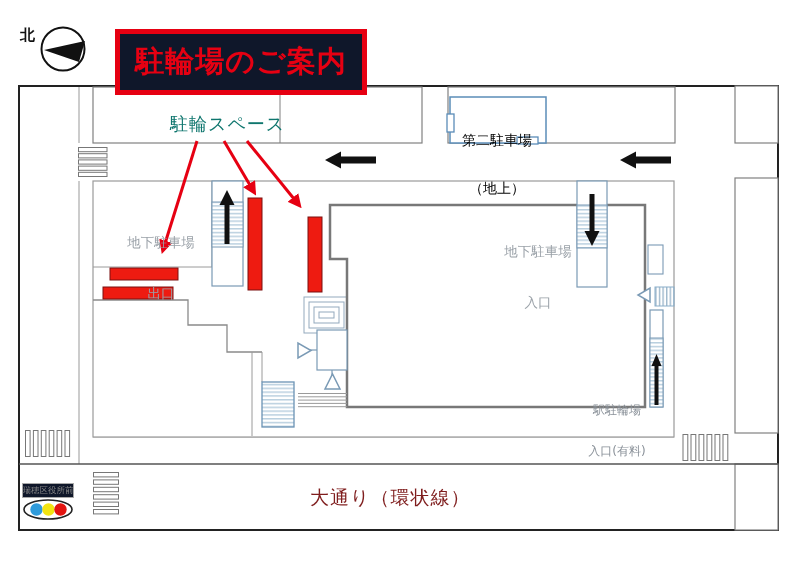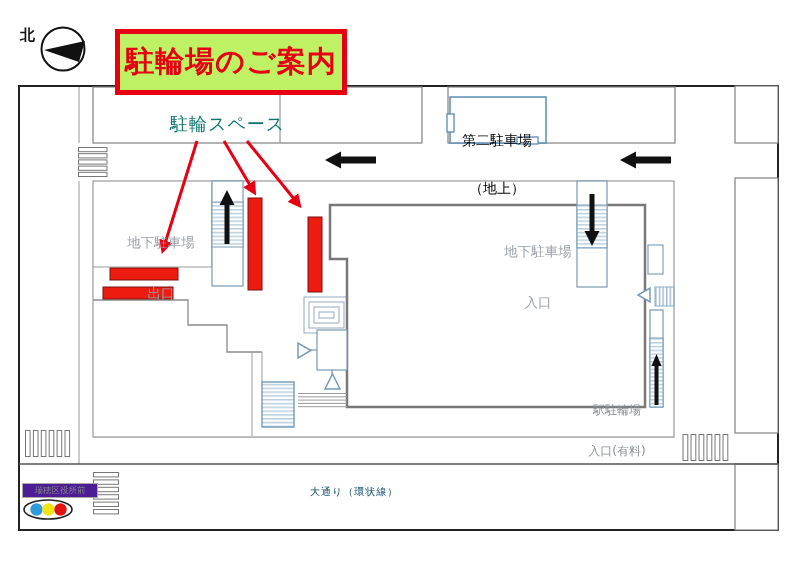--- a/index.html
+++ b/index.html
@@ -1,33 +1,33 @@
 <!DOCTYPE html>
 <html><head>
 <meta charset="utf-8">
 <style>
   html,body{margin:0;padding:0;background:#ffffff;}
   .stage{position:relative;width:800px;height:563px;background:#fff;overflow:hidden;
          font-family:"DejaVu Sans","Liberation Sans",sans-serif;}
   .stage svg{position:absolute;left:0;top:0;}
   .lbl{position:absolute;white-space:pre;}
   .north{left:20px;top:26px;font-size:15px;font-weight:bold;color:#111;}
-  .titlebox{left:115px;top:29px;width:232px;height:66px;border:5px solid #e60012;background:#bef264;
+  .titlebox{left:115px;top:29px;width:252px;height:66px;border:5px solid #e60012;background:#0f172a;
             box-sizing:border-box;display:flex;align-items:center;justify-content:center;
             font-size:29px;font-weight:bold;color:#e60012;letter-spacing:1px;}
   .caption{left:545px;top:55px;width:233px;text-align:right;font-size:18px;color:#333;letter-spacing:2px;}
   .bikespace{left:170px;top:112px;font-size:18px;font-weight:normal;color:#0f766e;letter-spacing:1px;}
   .twoline{text-align:center;}
   .secondpark{left:448px;top:100px;width:98px;font-size:14px;color:#000000;line-height:16px;}
   .ugexit{left:111px;top:200px;width:100px;font-size:13.5px;color:#9aa1a8;line-height:17px;}
   .ugent{left:488px;top:209px;width:100px;font-size:13.5px;color:#9aa1a8;line-height:17px;}
   .office{left:388px;top:294px;width:200px;font-size:19.5px;font-weight:bold;color:#111;line-height:21px;}
   .stationbike{left:567px;top:377px;width:100px;font-size:12px;color:#8a9199;line-height:13.5px;}
-  .mainstreet{left:310px;top:485px;font-size:10px;color:#0c4a6e;letter-spacing:1px;}
-  .signal{left:22px;top:483px;width:76px;height:15px;border:1px solid #aaa;background:#4c1d95;
+  .mainstreet{left:310px;top:485px;font-size:19px;color:#7f1d1d;letter-spacing:1px;}
+  .signal{left:22px;top:483px;width:52px;height:15px;border:1px solid #aaa;background:#0f172a;
           box-sizing:border-box;display:flex;align-items:center;justify-content:center;
           font-size:8.5px;color:#888;text-align:right;}
 </style>
 </head>
 <body>
 
 <div class="stage">
 
   <svg width="800" height="563" viewBox="0 0 800 563">
     <defs>

